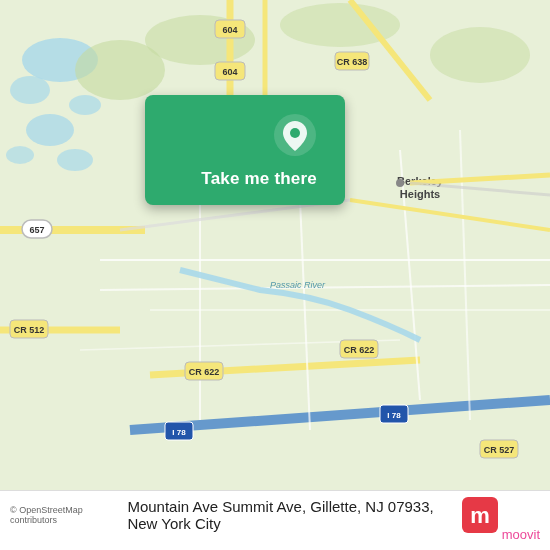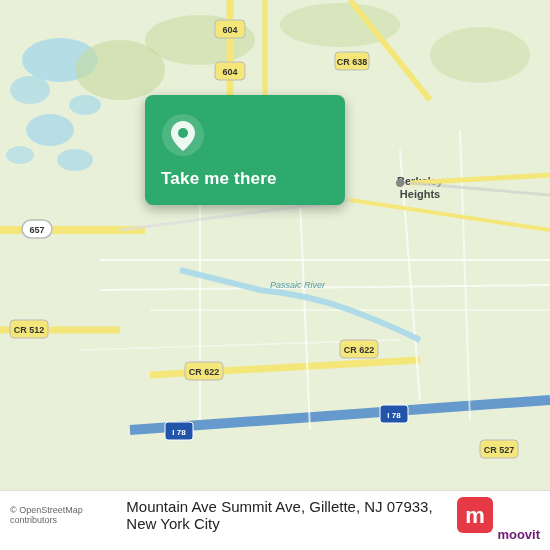--- a/index.html
+++ b/index.html
@@ -22,24 +22,24 @@
     }
 
     
     #card-overlay {
       position: absolute;
       top: 95px;
       left: 145px;
       width: 200px;
       background: #2eaa6e;
       border-radius: 8px;
-      padding: 18px 16px 16px 16px;
+      padding: 18px 28px 16px 16px;
       display: flex;
       flex-direction: column;
-      align-items: flex-start;
+      align-items: flex-end;
       box-shadow: 0 4px 12px rgba(0,0,0,0.3);
     }
 
     #location-pin {
       width: 44px;
       height: 44px;
       margin-bottom: 12px;
     }
 
     #take-me-there-btn {
@@ -84,22 +84,22 @@
       flex-shrink: 0;
     }
 
     .moovit-icon {
       width: 36px;
       height: 36px;
     }
 
     .moovit-text {
       font-size: 13px;
-      font-weight: bold;
-      color: #701a75;
+      font-weight: normal;
+      color: #ec4899;
       margin-left: 4px;
       margin-top: 39px;
     }
   </style>
 </head>
 <body>
 
 <div id="map-container">
   <svg id="map-svg" viewBox="0 0 550 490" xmlns="http://www.w3.org/2000/svg">
 

